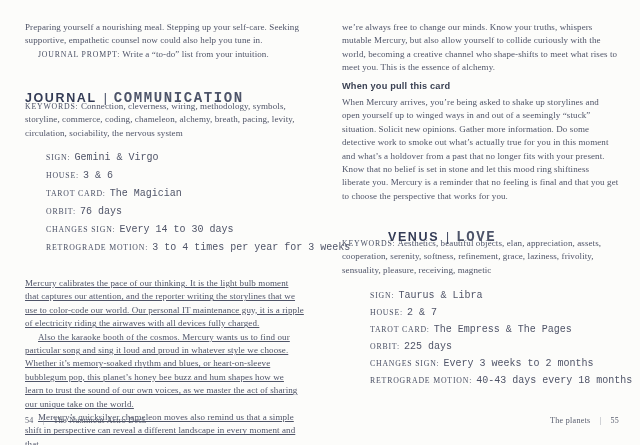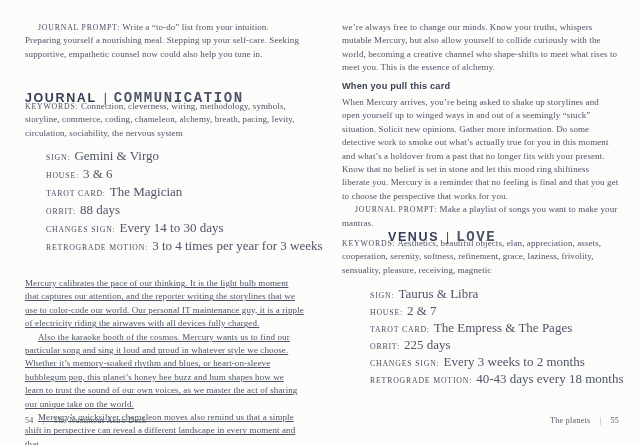--- a/index.html
+++ b/index.html
@@ -68,22 +68,22 @@
     letter-spacing: 1.6px;
     color: #4d5469;
   }
 
   .facts { }
   .fact-row { line-height: 15px; white-space: nowrap; }
   .page.right .fact-row { line-height: 14px; }
   .facts.left-ind  { padding-left: 21px; }
   .facts.right-ind { padding-left: 28px; }
   .fact-value {
-    font-family: Liberation Serif, serif;
-    font-size: 13px;
+    font-family: Liberation Mono, monospace;
+    font-size: 10px;
     color: #4f5468;
   }
 
   .pull-heading {
     margin: 0;
     font-family: "Liberation Sans", "DejaVu Sans", sans-serif;
     font-weight: bold;
     font-size: 9.2px;
     letter-spacing: 0.2px;
     color: #3a4153;
@@ -104,41 +104,41 @@
   .footer.align-right { text-align: right; font-family: Liberation Serif, serif; }
 </style>
 </head>
 <body>
 
 <div class="spread">
 
   <div class="page left">
 
     <div class="block body-text" style="top:21px;">
+      <p class="para">Preparing yourself a nourishing meal. Stepping up your self-care. Seeking supportive, empathetic counsel now could also help you tune in.</p>
       <p class="para indent"><span class="caps">JOURNAL PROMPT:</span>
         <span>Write a “to-do” list from your intuition.</span></p>
-      <p class="para">Preparing yourself a nourishing meal. Stepping up your self-care. Seeking supportive, empathetic counsel now could also help you tune in.</p>
     </div>
 
     <h2 class="block planet-heading" style="top:81px;">
       <span class="planet-name">JOURNAL</span><span class="heading-pipe">|</span><span class="planet-theme">COMMUNICATION</span>
     </h2>
 
     <p class="block para body-text" style="top:100px;"><span class="caps">KEYWORDS:</span>
       <span>Connection, cleverness, wiring, methodology, symbols, storyline, commerce, coding, chameleon, alchemy, breath, pacing, levity, circulation, sociability, the nervous system</span></p>
 
     <div class="block facts left-ind" style="top:147px;">
       <div class="fact-row"><span class="caps">SIGN:</span>
         <span class="fact-value">Gemini &amp; Virgo</span></div>
       <div class="fact-row"><span class="caps">HOUSE:</span>
         <span class="fact-value">3 &amp; 6</span></div>
       <div class="fact-row"><span class="caps">TAROT CARD:</span>
         <span class="fact-value">The Magician</span></div>
       <div class="fact-row"><span class="caps">ORBIT:</span>
-        <span class="fact-value">88 days</span></div>
+        <span class="fact-value">76 days</span></div>
       <div class="fact-row"><span class="caps">CHANGES SIGN:</span>
         <span class="fact-value">Every 14 to 30 days</span></div>
       <div class="fact-row"><span class="caps">RETROGRADE MOTION:</span>
         <span class="fact-value">3 to 4 times per year for 3 weeks</span></div>
     </div>
 
     <div class="block body-text" style="top:277px;text-decoration:underline;">
       <p class="para">Mercury calibrates the pace of our thinking. It is the light bulb moment that captures our attention, and the reporter writing the storylines that we use to color-code our world. Our personal IT maintenance guy, it is a ripple of electricity riding the airwaves with all devices fully charged.</p>
       <p class="para indent">Also the karaoke booth of the cosmos. Mercury wants us to find our particular song and sing it loud and proud in whatever style we choose. Whether it’s memory-soaked rhythm and blues, or heart-on-sleeve bubblegum pop, this planet’s honey bee buzz and hum shapes how we learn to trust the sound of our own voices, as we master the act of sharing our unique take on the world.</p>
       <p class="para indent">Mercury’s quicksilver chameleon moves also remind us that a simple shift in perspective can reveal a different landscape in every moment and that</p>
@@ -151,22 +151,20 @@
   </div>
 
   <div class="page right">
 
     <p class="block para body-text" style="top:21px;">we’re always free to change our minds. Know your truths, whispers mutable Mercury, but also allow yourself to collide curiously with the world, becoming a creative channel who shape-shifts to meet what rises to meet you. This is the essence of alchemy.</p>
 
     <h3 class="block pull-heading" style="top:81px;">When you pull this card</h3>
 
     <div class="block body-text" style="top:96px;">
       <p class="para">When Mercury arrives, you’re being asked to shake up storylines and open yourself up to winged ways in and out of a seemingly “stuck” situation. Solicit new opinions. Gather more information. Do some detective work to smoke out what’s actually true for you in this moment and what’s a holdover from a past that no longer fits with your present. Know that no belief is set in stone and let this mood ring shiftiness liberate you. Mercury is a reminder that no feeling is final and that you get to choose the perspective that works for you.</p>
-      <p class="para indent"><span class="caps">JOURNAL PROMPT:</span>
-        <span>Make a playlist of songs you want to make your mantras.</span></p>
     </div>
 
     <h2 class="block planet-heading" style="top:220px;margin-left:46px;">
       <span class="planet-name">VENUS</span><span class="heading-pipe">|</span><span class="planet-theme">LOVE</span>
     </h2>
 
     <p class="block para body-text" style="top:237px;"><span class="caps">KEYWORDS:</span>
       <span>Aesthetics, beautiful objects, elan, appreciation, assets, cooperation, serenity, softness, refinement, grace, laziness, frivolity, sensuality, pleasure, receiving, magnetic</span></p>
 
     <div class="block facts right-ind" style="top:286px;">

